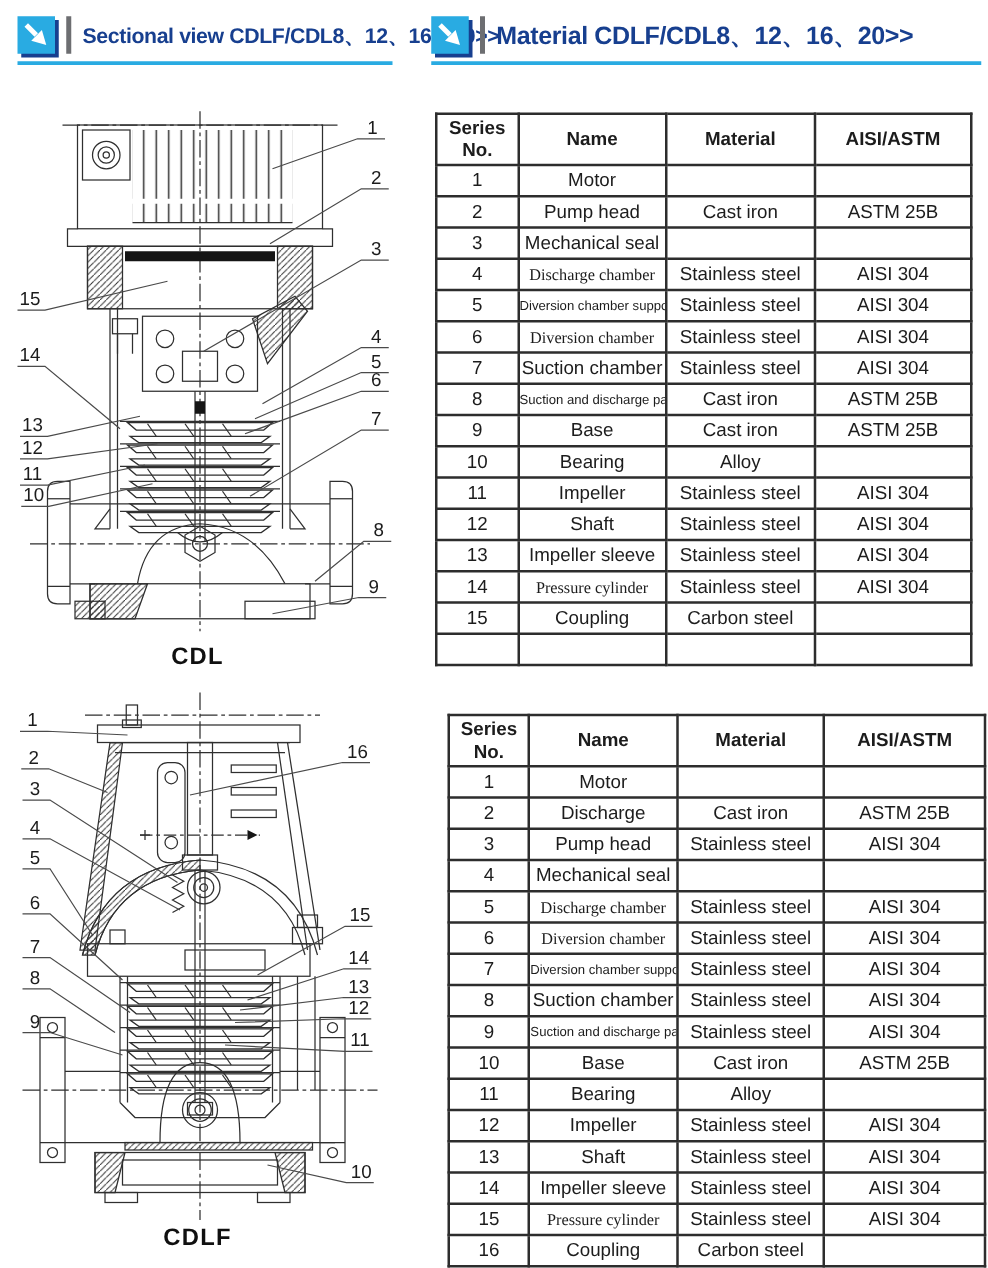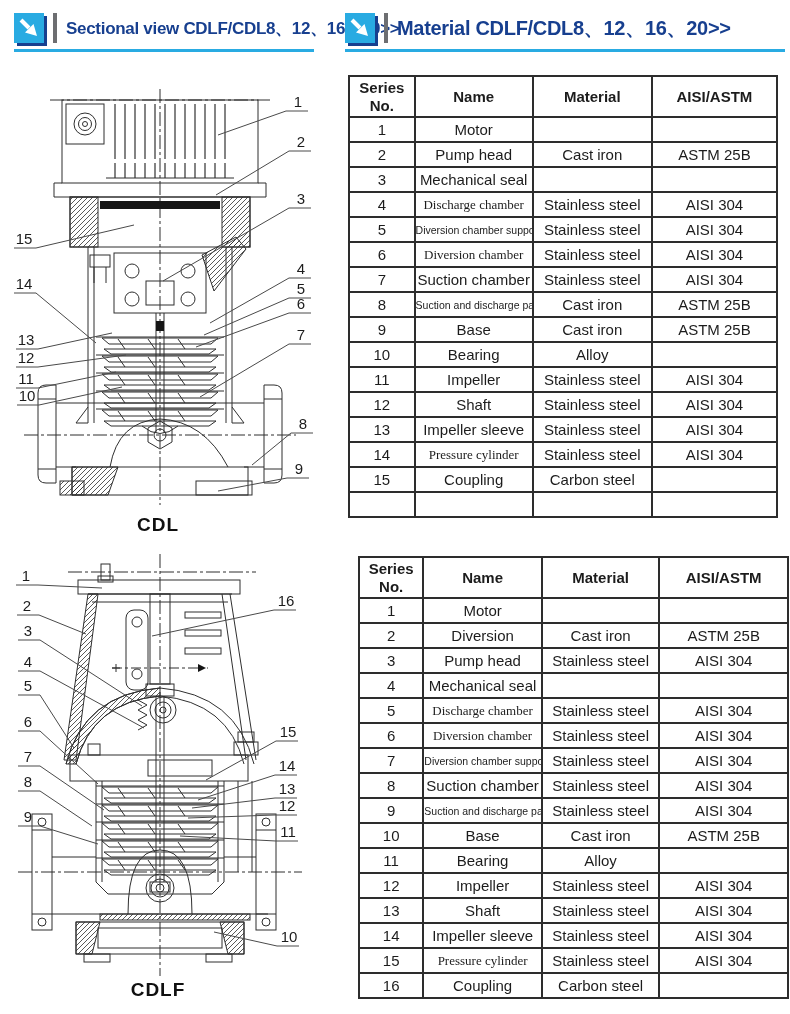--- a/index.html
+++ b/index.html
@@ -12,21 +12,21 @@
   .hdr-row{display:flex;align-items:center;height:32px;}
   .hdr-icon{width:30px;height:30px;background:#29abe2;box-shadow:3px 3px 0 #173f8f;
             display:flex;align-items:center;justify-content:center;flex:0 0 auto;}
   .hdr-bar{width:4px;height:30px;background:#6d6e71;margin-left:9px;flex:0 0 auto;}
   .hdr-title{color:#173f8f;font-weight:bold;margin-left:9px;white-space:nowrap;letter-spacing:-0.3px;}
   .hdr-l .hdr-title{font-size:17px;}
   .hdr-r .hdr-title{font-size:20px;}
   .u{height:3px;background:#29abe2;margin-top:5px;}
 
   
-  table.mat{position:absolute;border-collapse:collapse;table-layout:fixed;background:#fff;}
+  table.mat{position:absolute;border-collapse:collapse;table-layout:fixed;background:#fff;margin-top:15px;}
   .mat th,.mat td{border:2px solid #2d2d2d;text-align:center;vertical-align:middle;
                   padding:0;color:#1c1c1c;overflow:hidden;white-space:nowrap;}
   .mat th{font-size:15px;font-weight:bold;height:39px;line-height:1.15;white-space:normal;}
   .mat td{font-size:15px;height:23px;}
   .mat td.sm{font-size:13px;font-family:Liberation Serif, serif;}
   .mat td.xs{font-size:10.5px;}
 
   
   svg.diagram{position:absolute;}
   .callout{font-family:"Liberation Sans",sans-serif;font-size:15px;fill:#1c1c1c;text-anchor:middle;}
@@ -488,21 +488,21 @@
       </thead>
       <tbody>
         <tr>
           <td>1</td>
           <td>Motor</td>
           <td></td>
           <td></td>
         </tr>
         <tr>
           <td>2</td>
-          <td>Diversion</td>
+          <td>Discharge</td>
           <td>Cast iron</td>
           <td>ASTM 25B</td>
         </tr>
         <tr>
           <td>3</td>
           <td>Pump head</td>
           <td>Stainless steel</td>
           <td>AISI 304</td>
         </tr>
         <tr>

